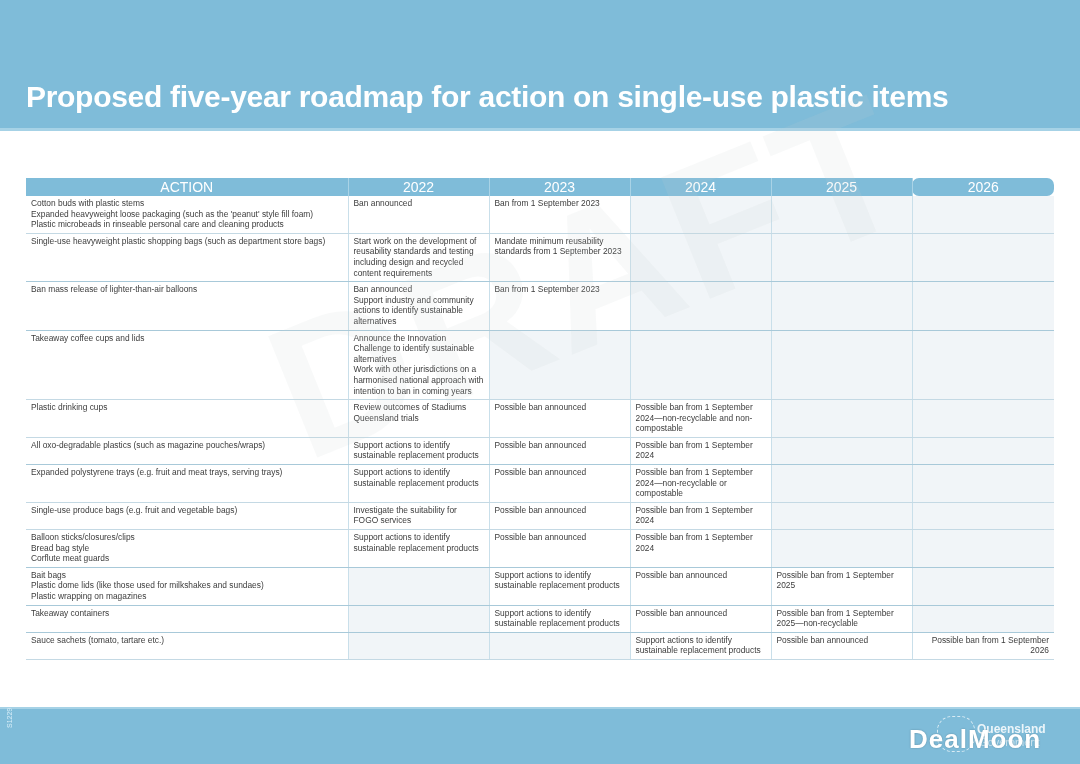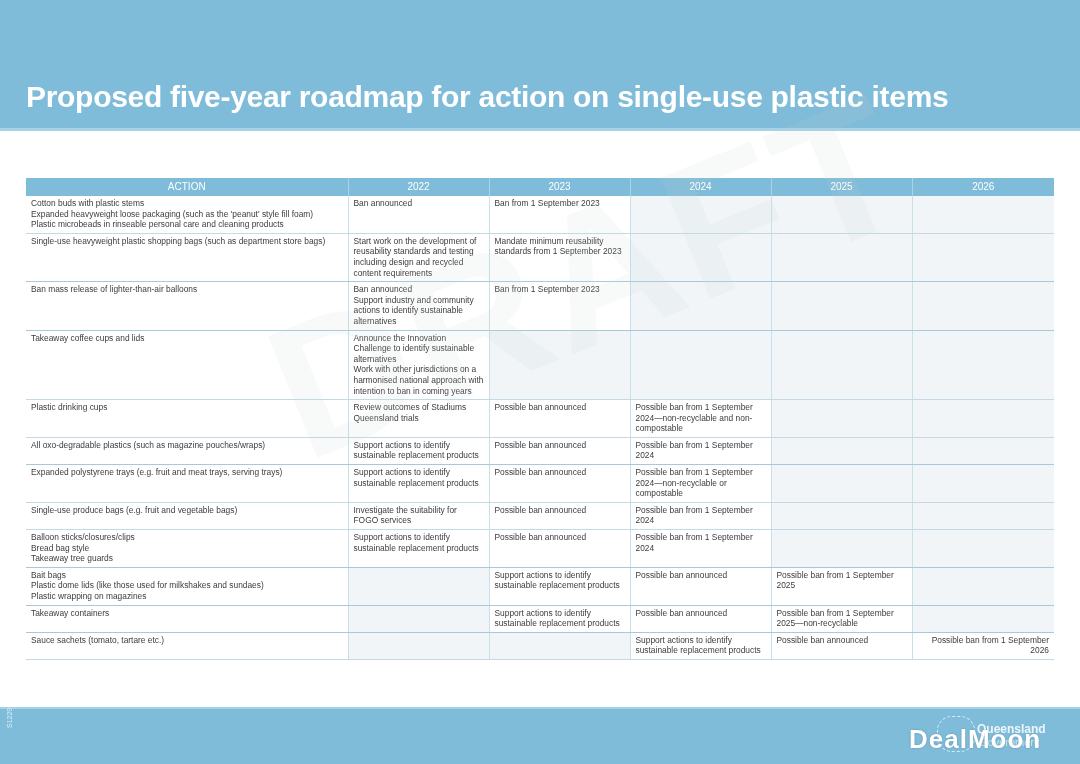--- a/index.html
+++ b/index.html
@@ -35,27 +35,27 @@
       border-collapse: collapse;
       table-layout: fixed;
       font-size: 8.4px;
       line-height: 10.6px;
       color: #3c3c3c;
     }
     .roadmap-table th {
       background: #7fbcd9;
       color: #ffffff;
       font-weight: normal;
-      font-size: 10px;
+      font-size: 14px;
       height: 18px;
       padding: 0;
       text-align: center;
       border-right: 1px solid #a9d3e6;
     }
-    .roadmap-table th:last-child { border-right: none; }
+    .roadmap-table th:last-child { border-right: none; border-radius: 7px; }
     .roadmap-table td {
       vertical-align: top;
       padding: 2px 5px 3px 5px;
       border-right: 1px solid #c9dfea;
       border-bottom: 1px solid #c4d9e4;
       background: #ffffff;
     }
     .roadmap-table td.empty { background: #f1f5f8; }
     .roadmap-table td:last-child { border-right: none; text-align: right; }
     .roadmap-table tr.major td { border-bottom: 1.5px solid #a8c9d9; }
@@ -251,21 +251,21 @@
           <td>
             <span class="line">Possible ban from 1 September 2024</span>
           </td>
           <td class="empty"></td>
           <td class="empty"></td>
         </tr>
         <tr class="major">
           <td>
             <span class="line">Balloon sticks/closures/clips</span>
             <span class="line">Bread bag style</span>
-            <span class="line">Takeaway tree guards</span>
+            <span class="line">Corflute meat guards</span>
           </td>
           <td>
             <span class="line">Support actions to identify sustainable replacement products</span>
           </td>
           <td>
             <span class="line">Possible ban announced</span>
           </td>
           <td>
             <span class="line">Possible ban from 1 September 2024</span>
           </td>

